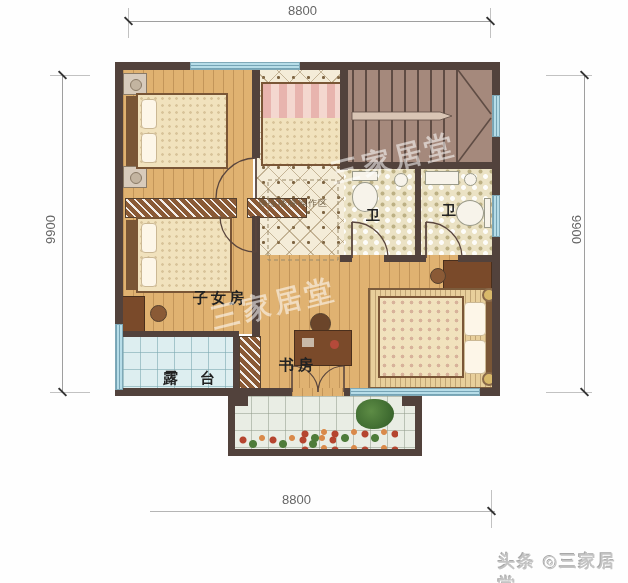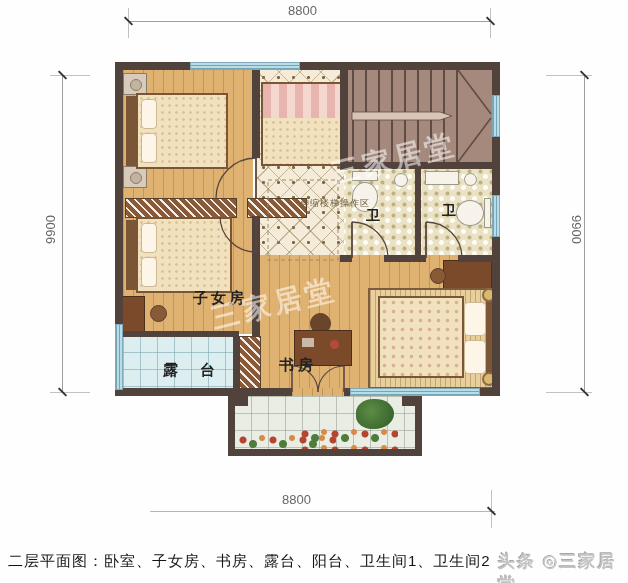--- a/index.html
+++ b/index.html
@@ -58,21 +58,21 @@
         radial-gradient(circle at 15px 10px,#4e7c3a 3.5px,transparent 4.5px),
         radial-gradient(circle at 24px 4px,#d98a4a 2.5px,transparent 3.5px);
         background-size:30px 16px;}
   .bush{background:radial-gradient(circle at 40% 40%,#5d8c45,#2f5a26);border-radius:48% 52% 55% 45%;}
   
   .roomlabel{font-size:15px;font-weight:bold;color:#222;text-align:center;line-height:20px;}
   .dimtext{font-size:13px;color:#666;}
   .dimline{background:#9f9f9f;}
   .extline{background:#c2c2c2;}
   .tick{width:11px;height:2px;background:#333;transform:rotate(45deg);}
-  .note{font-size:9px;color:#6d5d42;letter-spacing:1px;white-space:nowrap;margin-left:42px;}
+  .note{font-size:9px;color:#6d5d42;letter-spacing:1px;white-space:nowrap;}
   .faintmark{font-size:28px;font-weight:bold;color:rgba(255,255,255,.55);transform:rotate(-14deg);
         letter-spacing:4px;pointer-events:none;}
   .caption{font-size:15px;color:#141414;letter-spacing:1px;}
   .branding{font-size:17px;font-weight:bold;color:#c4c4c4;
         text-shadow:1px 1px 0 #fff,-1px -1px 0 #a8a8a8;letter-spacing:2px;}
   svg.overlay{position:absolute;left:0;top:0;pointer-events:none;}
 </style>
 </head>
 <body>
 
@@ -213,24 +213,23 @@
     <path d="M 292 366 A 26 26 0 0 1 318 392" fill="none" stroke="#5a463e" stroke-width="1.2"></path>
     <path d="M 344 366 A 26 26 0 0 0 318 392" fill="none" stroke="#5a463e" stroke-width="1.2"></path>
     <line x1="292" y1="392" x2="292" y2="366" stroke="#5a463e" stroke-width="1.6"></line>
     <line x1="344" y1="392" x2="344" y2="366" stroke="#5a463e" stroke-width="1.6"></line>
 
     <rect x="268" y="180" width="70" height="80" fill="none" stroke="#9a8a6a" stroke-width="1" stroke-dasharray="4 3"></rect>
   </svg>
 
   <div class="abs roomlabel" style="left:168px;top:288px;width:104px;letter-spacing:3px;font-family:Liberation Serif, serif;">子女房</div>
   <div class="abs roomlabel" style="left:262px;top:355px;width:72px;letter-spacing:4px;">书房</div>
-  <div class="abs roomlabel" style="left:126px;top:360px;width:104px;letter-spacing:22px;padding-left:22px;">露台</div>
+  <div class="abs roomlabel" style="left:126px;top:368px;width:104px;letter-spacing:22px;padding-left:22px;">露台</div>
   <div class="abs roomlabel" style="left:360px;top:205px;width:26px;font-size:14px;">卫</div>
   <div class="abs roomlabel" style="left:436px;top:200px;width:26px;font-size:14px;">卫</div>
   <div class="abs note" style="left:258px;top:197px;">伸缩楼梯操作区</div>
 
   <div class="abs faintmark" style="left:330px;top:140px;">三家居堂</div>
   <div class="abs faintmark" style="left:210px;top:285px;">三家居堂</div>
 
-  <div class="abs caption" style="left:8px;top:552px;">二层平面图：卧室、子女房、书房、露台、阳台、卫生间1、卫生间2</div>
   <div class="abs branding" style="left:498px;top:550px;">头条 ◎三家居堂</div>
 
 </div>
 
 </body></html>

